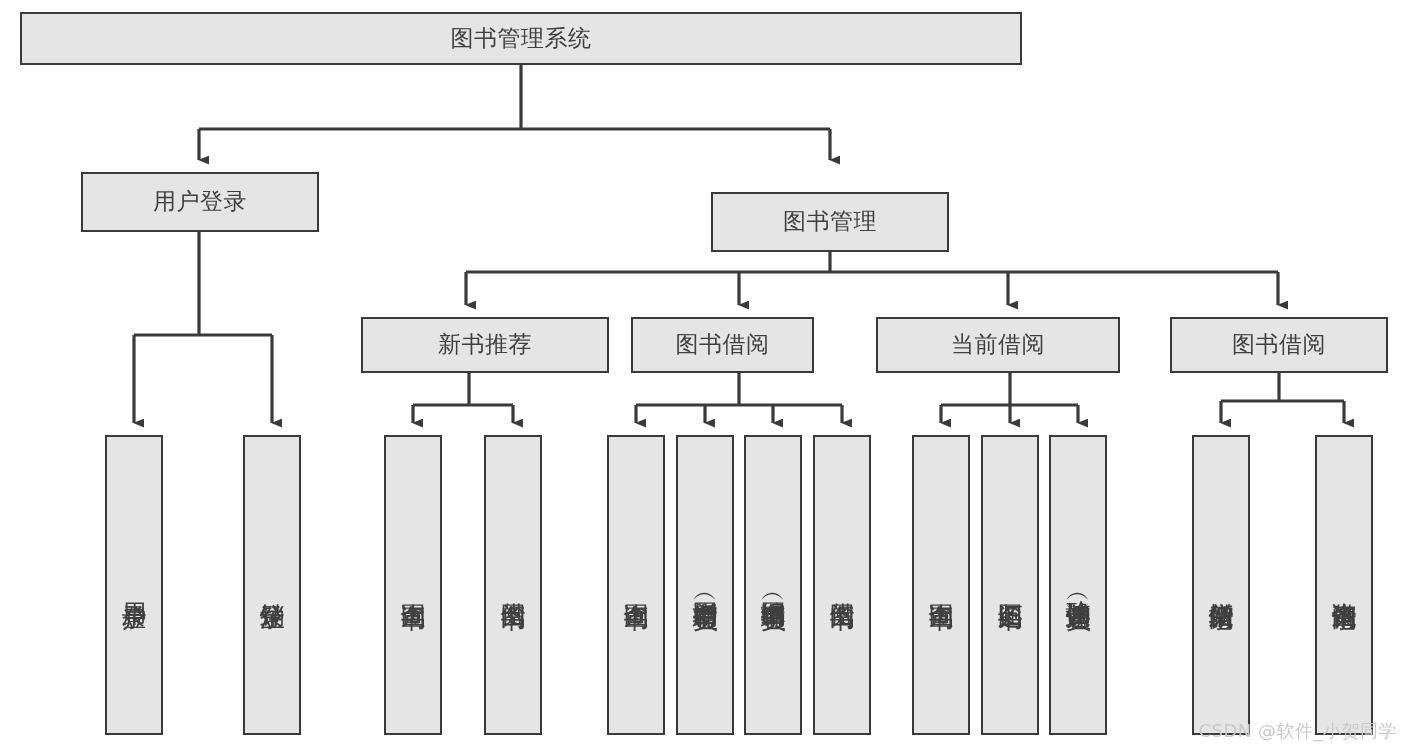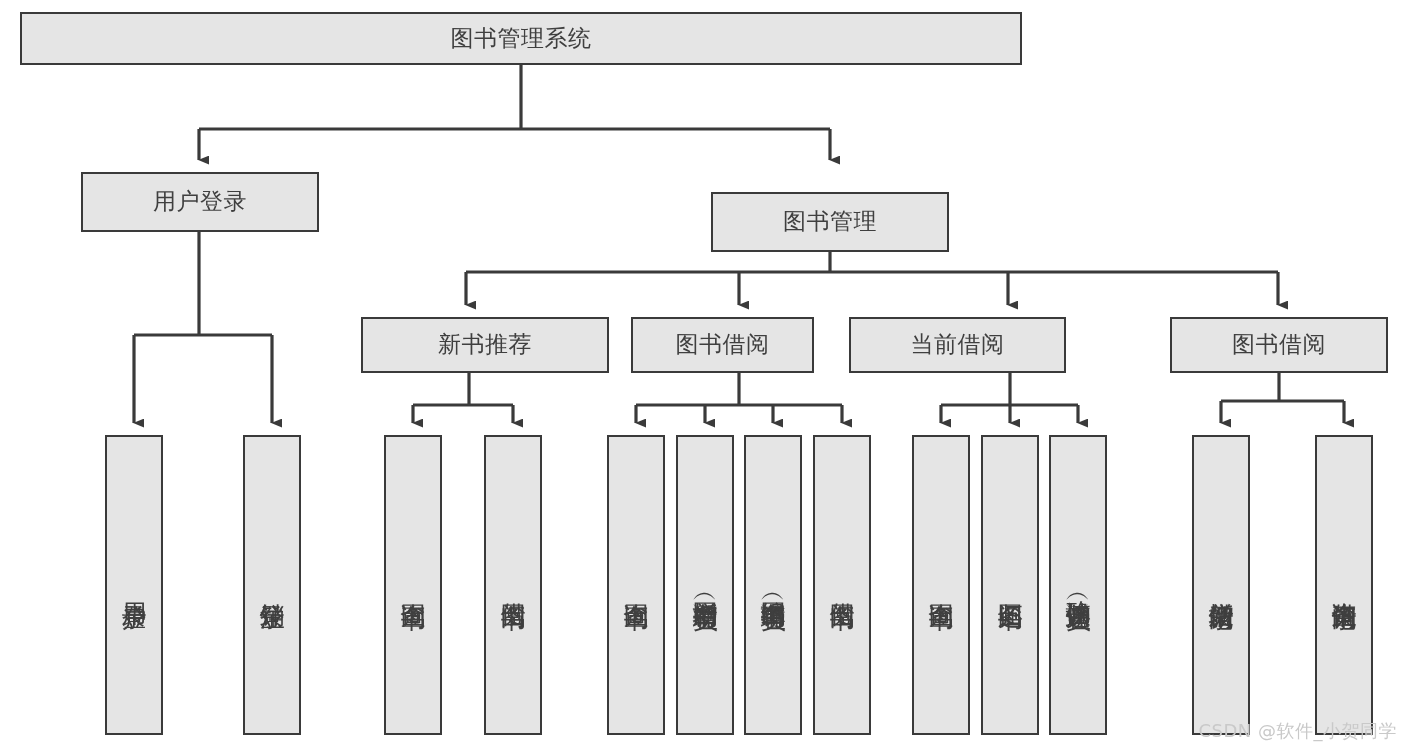--- a/index.html
+++ b/index.html
@@ -145,21 +145,21 @@
   <div class="node horiz" style="left:711px; top:172px; width:238px; height:60px;margin-top:20px;">
     <span class="label">图书管理</span>
   </div>
 
   <div class="node horiz" style="left:361px; top:317px; width:248px; height:56px;">
     <span class="label">新书推荐</span>
   </div>
   <div class="node horiz" style="left:631px; top:317px; width:183px; height:56px;">
     <span class="label">图书借阅</span>
   </div>
-  <div class="node horiz" style="left:849px; top:317px; width:217px; height:56px;align-items:center;">
+  <div class="node horiz" style="left:876px; top:317px; width:244px; height:56px;align-items:center;">
     <span class="label">当前借阅</span>
   </div>
   <div class="node horiz" style="left:1170px; top:317px; width:218px; height:56px;">
     <span class="label">图书借阅</span>
   </div>
 
   <div class="node vert" style="left:105px; top:435px; width:58px; height:300px;">
     <span class="label">用户登录</span>
   </div>
   <div class="node vert" style="left:243px; top:435px; width:58px; height:300px;">

